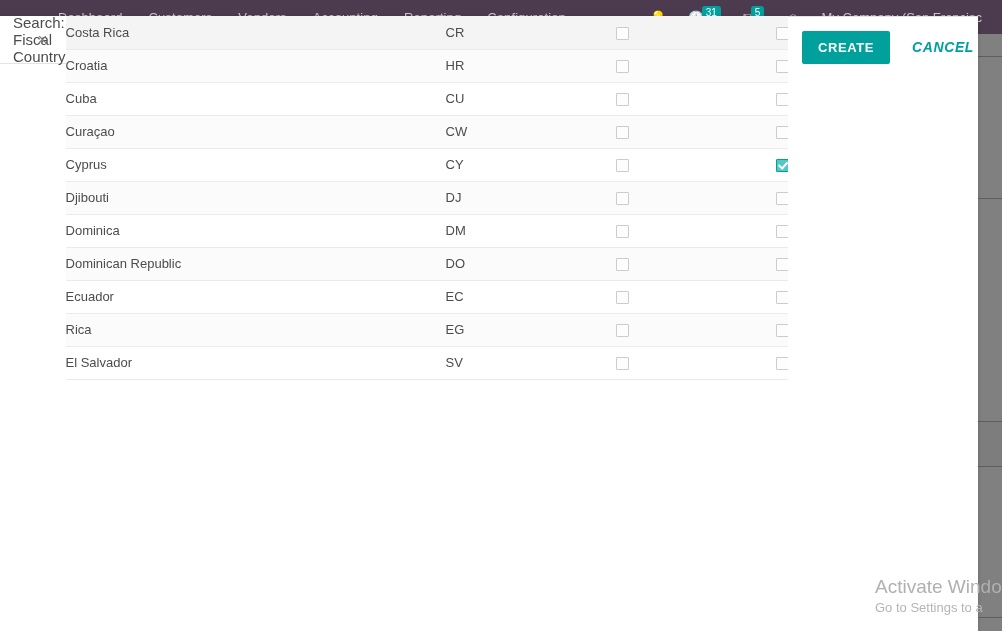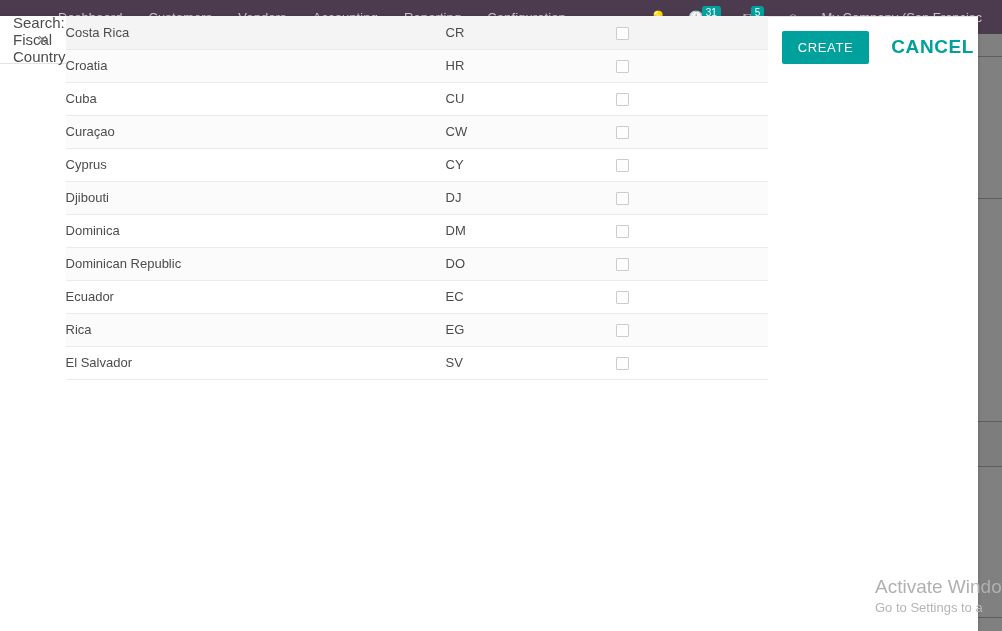--- a/index.html
+++ b/index.html
@@ -266,37 +266,38 @@
     padding-left: 14px;
     gap: 18px;
     box-sizing: border-box;
     background: #ffffff;
   }
   .btn-create {
     background: #00a09d;
     color: #ffffff;
     border: none;
     font-size: 13px;
-    font-weight: normal;
+    font-weight: bold;
     letter-spacing: .6px;
     padding: 9px 16px;
     cursor: pointer;
     border-radius: 2px;
     font-family: "Liberation Sans", sans-serif;
   }
   .btn-cancel {
     background: none;
     border: none;
     color: #00a09d;
-    font-size: 19px;
+    font-size: 14px;
     font-weight: bold;
     letter-spacing: .6px;
     cursor: pointer;
     padding: 9px 4px;
     font-family: "Liberation Sans", sans-serif;
+    font-style: italic;
   }
 
   
   .watermark {
     position: absolute;
     right: 4px;
     bottom: 14px;
     text-align: left;
     z-index: 8;
     pointer-events: none;

